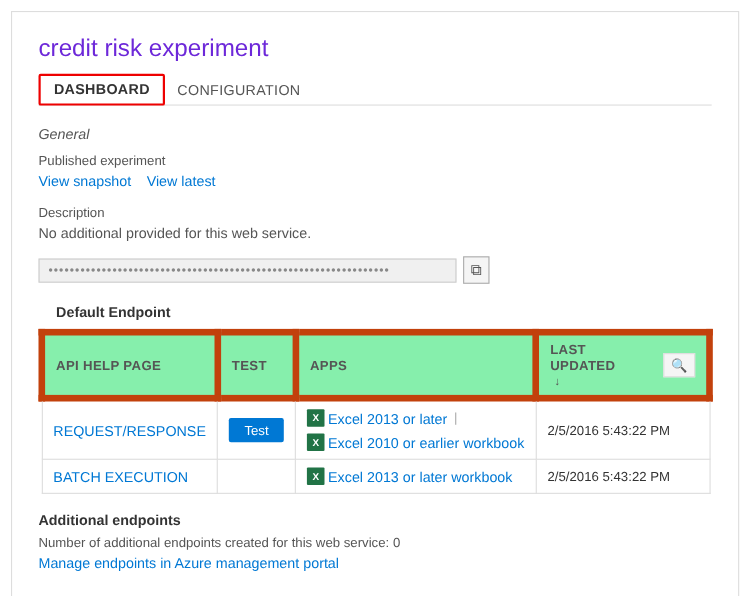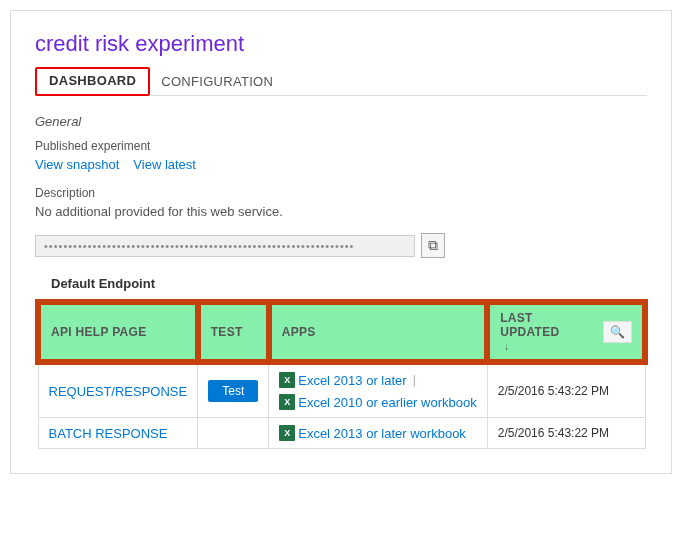--- a/index.html
+++ b/index.html
@@ -274,29 +274,34 @@
             <div class="apps-link-group">
               <span class="excel-icon">X</span>
               <a class="link">Excel 2010 or earlier workbook</a>
             </div>
           </div>
         </td>
         <td>2/5/2016 5:43:22 PM</td>
       </tr>
       <tr>
         <td>
-          <a class="link">BATCH RESPONSE</a>
+          <a class="link">BATCH EXECUTION</a>
         </td>
         <td></td>
         <td>
           <div class="apps-cell">
             <div class="apps-link-group">
               <span class="excel-icon">X</span>
               <a class="link">Excel 2013 or later workbook</a>
             </div>
           </div>
         </td>
         <td>2/5/2016 5:43:22 PM</td>
       </tr>
     </tbody>
   </table>
 
+  <div class="additional-section">
+    <div class="additional-label">Additional endpoints</div>
+    <div class="additional-text">Number of additional endpoints created for this web service: 0</div>
+    <a class="link">Manage endpoints in Azure management portal</a>
+  </div>
 </div>
 
 </body></html>

